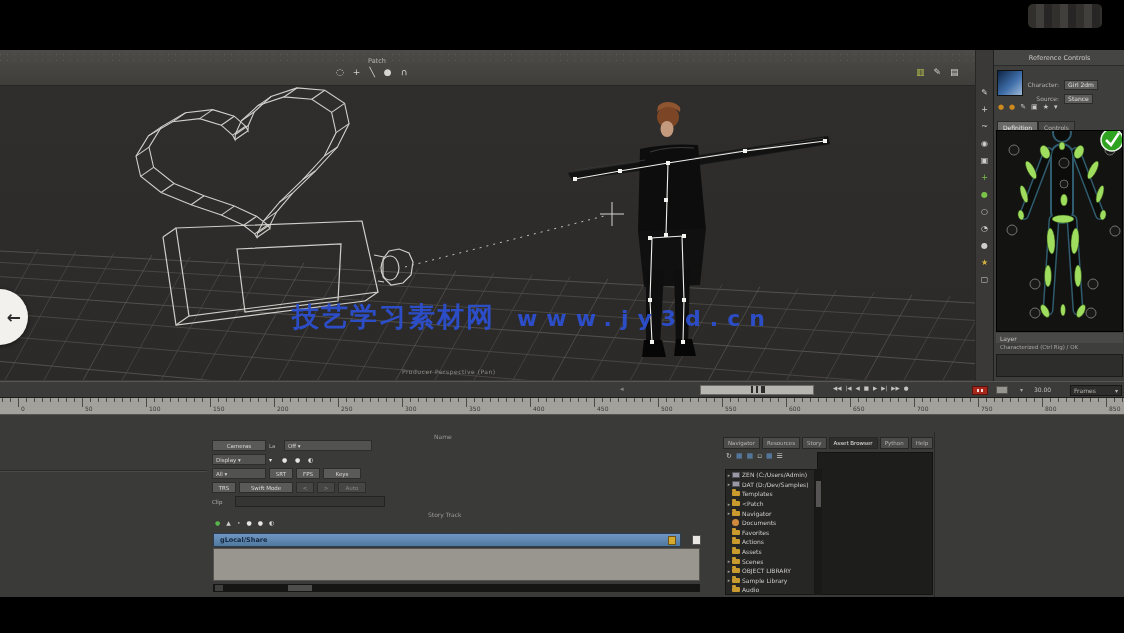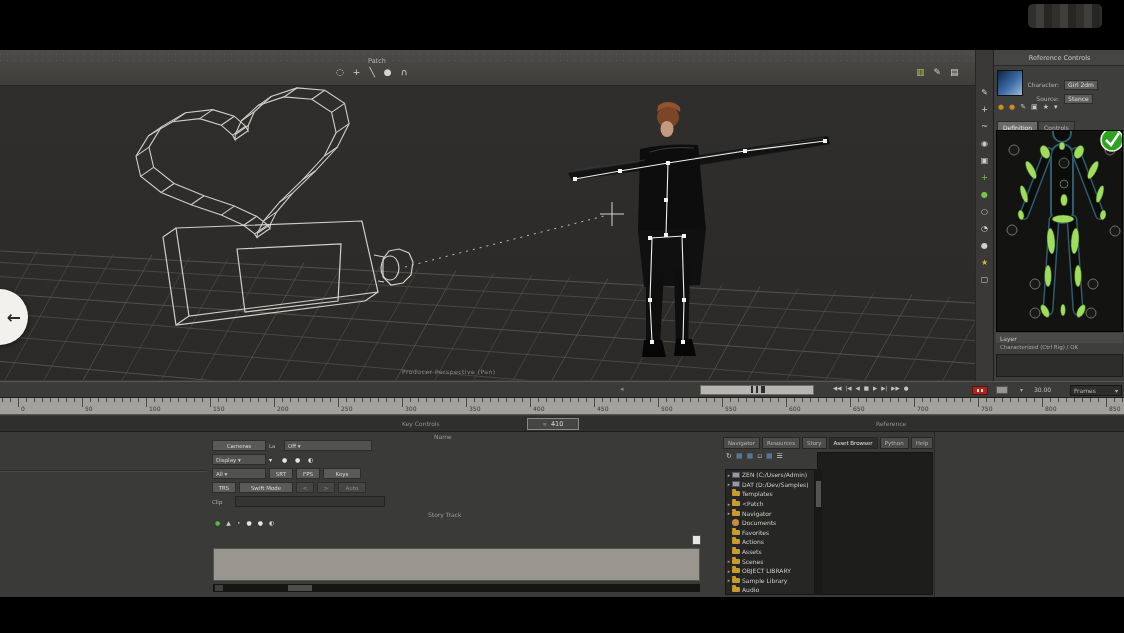--- a/index.html
+++ b/index.html
@@ -255,20 +255,23 @@
           <rect x="682" y="234" width="4" height="4"></rect>
           <rect x="648" y="298" width="4" height="4"></rect>
           <rect x="682" y="298" width="4" height="4"></rect>
           <rect x="650" y="340" width="4" height="4"></rect>
           <rect x="681" y="340" width="4" height="4"></rect>
         </g>
     </svg>
     <div class="abs" id="hud" style="left:402px;top:282px;">Producer Perspective  (Pan)</div>
   </div>
 
+  <div class="abs" id="wm">
+    <span class="cn">技艺学习素材网</span><span class="url">www.jy3d.cn</span>
+  </div>
 
   <div class="abs" id="vtb">
       <span class="vtbi">✎</span>
       <span class="vtbi">+</span>
       <span class="vtbi">~</span>
       <span class="vtbi">◉</span>
       <span class="vtbi">▣</span>
       <span class="vtbi" style="color: rgb(122, 194, 74);">+</span>
       <span class="vtbi" style="color: rgb(122, 194, 74);">●</span>
       <span class="vtbi">○</span>
@@ -563,28 +566,20 @@
       <i class="tick" style="left: 914px; height: 9px;"></i>
       <span class="ticklab" style="left: 917px;">700</span>
       <i class="tick" style="left: 978px; height: 9px;"></i>
       <span class="ticklab" style="left: 981px;">750</span>
       <i class="tick" style="left: 1042px; height: 9px;"></i>
       <span class="ticklab" style="left: 1045px;">800</span>
       <i class="tick" style="left: 1106px; height: 9px;"></i>
       <span class="ticklab" style="left: 1109px;">850</span>
     </div>
 
-  <div class="abs" id="substrip">
-    <span class="abs striplab" style="left:402px;top:4px;">Key Controls</span>
-    <div class="abs" id="framebox">
-      <span style="font-size:5px;color:#9b9995;">≡</span>
-      <span>410</span>
-    </div>
-    <span class="abs striplab" style="left:876px;top:4px;">Reference</span>
-  </div>
 
   <div class="abs" style="left:0;top:470px;width:207px;">
       <div class="groove"></div>
     </div>
   <span class="abs panetitle" style="left:434px;top:433px;">Name</span>
 
   <div class="abs" id="ctrlrows" style="left:212px;top:440px;width:180px;">
       <div class="crow">
         <span class="wbtn" style="width: 54px;">Cameras</span>
         <span class="wlbl" style="width: 12px;">La</span>
@@ -618,20 +613,24 @@
 
   <span class="abs panetitle" style="left:428px;top:511px;">Story Track</span>
   <div class="abs" id="sticons" style="left:215px;top:519px;display:flex;align-items:center;">
       <span class="sti" style="color: rgb(88, 182, 74);">●</span>
       <span class="sti" style="color: rgb(207, 205, 201);">▲</span>
       <span class="sti" style="color: rgb(181, 179, 175);">•</span>
       <span class="sti" style="color: rgb(232, 230, 226);">●</span>
       <span class="sti" style="color: rgb(232, 230, 226);">●</span>
       <span class="sti" style="color: rgb(220, 218, 214);">◐</span>
     </div>
+  <div class="abs" id="bluerow">
+    <span>gLocal/Share</span>
+    <span class="abs" style="right:4px;top:2px;width:8px;height:9px;background:#d7a92c;border:1px solid #6e5410;"></span>
+  </div>
   <span class="abs" style="left:692px;top:535px;width:9px;height:10px;background:#e8e7e3;border:1px solid #55534f;"></span>
   <div class="abs" id="grayarea"></div>
   <div class="abs" id="storyscroll">
     <span class="abs" style="left:2px;top:1px;width:8px;height:6px;background:#3e3e3c;"></span>
     <span class="abs" style="left:75px;top:1px;width:24px;height:6px;background:#4e4e4c;"></span>
   </div>
 
   <div class="abs" id="atabs" style="left:723px;top:437px;display:flex;gap:2px;">
       <span class="atab">Navigator</span>
       <span class="atab">Resources</span>

